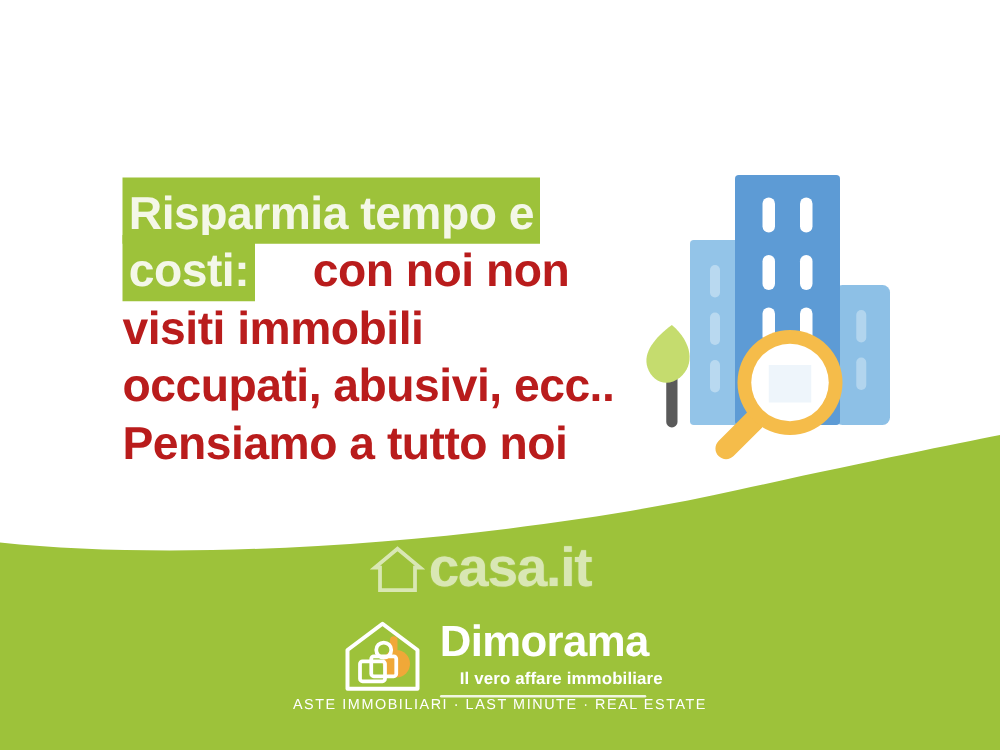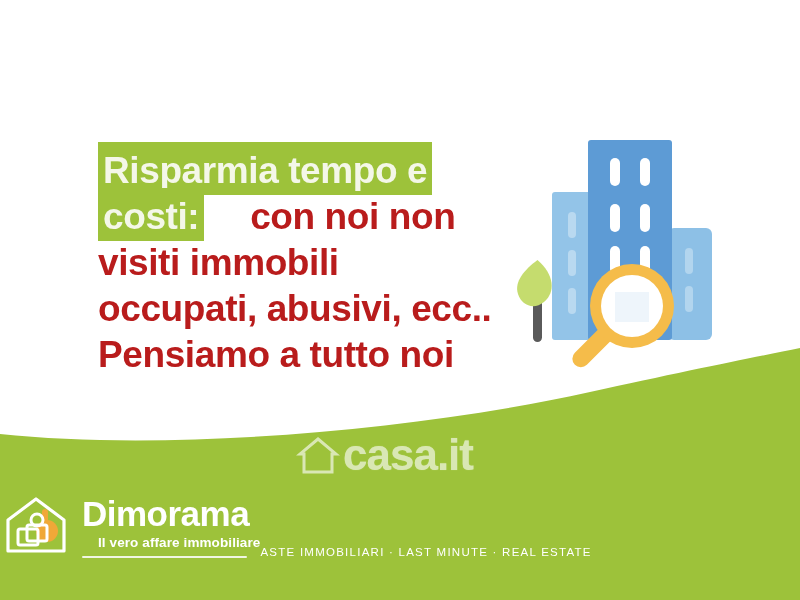--- a/index.html
+++ b/index.html
@@ -88,22 +88,22 @@
     text-shadow: 0 0 1px rgba(255,255,255,0.6);
   }
 
   
   .brand {
     position: absolute;
     left: 0;
     top: 492px;
     width: 800px;
     display: flex;
-    flex-direction: row;
-    align-items: flex-end;
+    flex-direction: column;
+    align-items: center;
   }
   .brand-row {
     display: flex;
     align-items: center;
     gap: 10px;
     height: 66px;
   }
   .brand-mark {
     width: 72px;
     height: 64px;
@@ -136,21 +136,20 @@
     width: 165px;
     height: 2px;
     background: rgba(255,255,255,0.85);
     margin-top: 6px;
     border-radius: 2px;
   }
   .brand-sub {
     font-size: 11.5px;
     color: #ffffff;
     letter-spacing: 1.25px;
-    margin-top: 6px;
     white-space: nowrap;
   }
 </style>
 </head>
 <body>
 
 <div class="banner">
 
   <svg class="green-wave" viewBox="0 0 800 600" preserveAspectRatio="none">
     <path d="M0,434 C170,452 420,430 590,392 C690,370 760,356 800,348 L800,600 L0,600 Z" fill="#9dc23a"></path>

